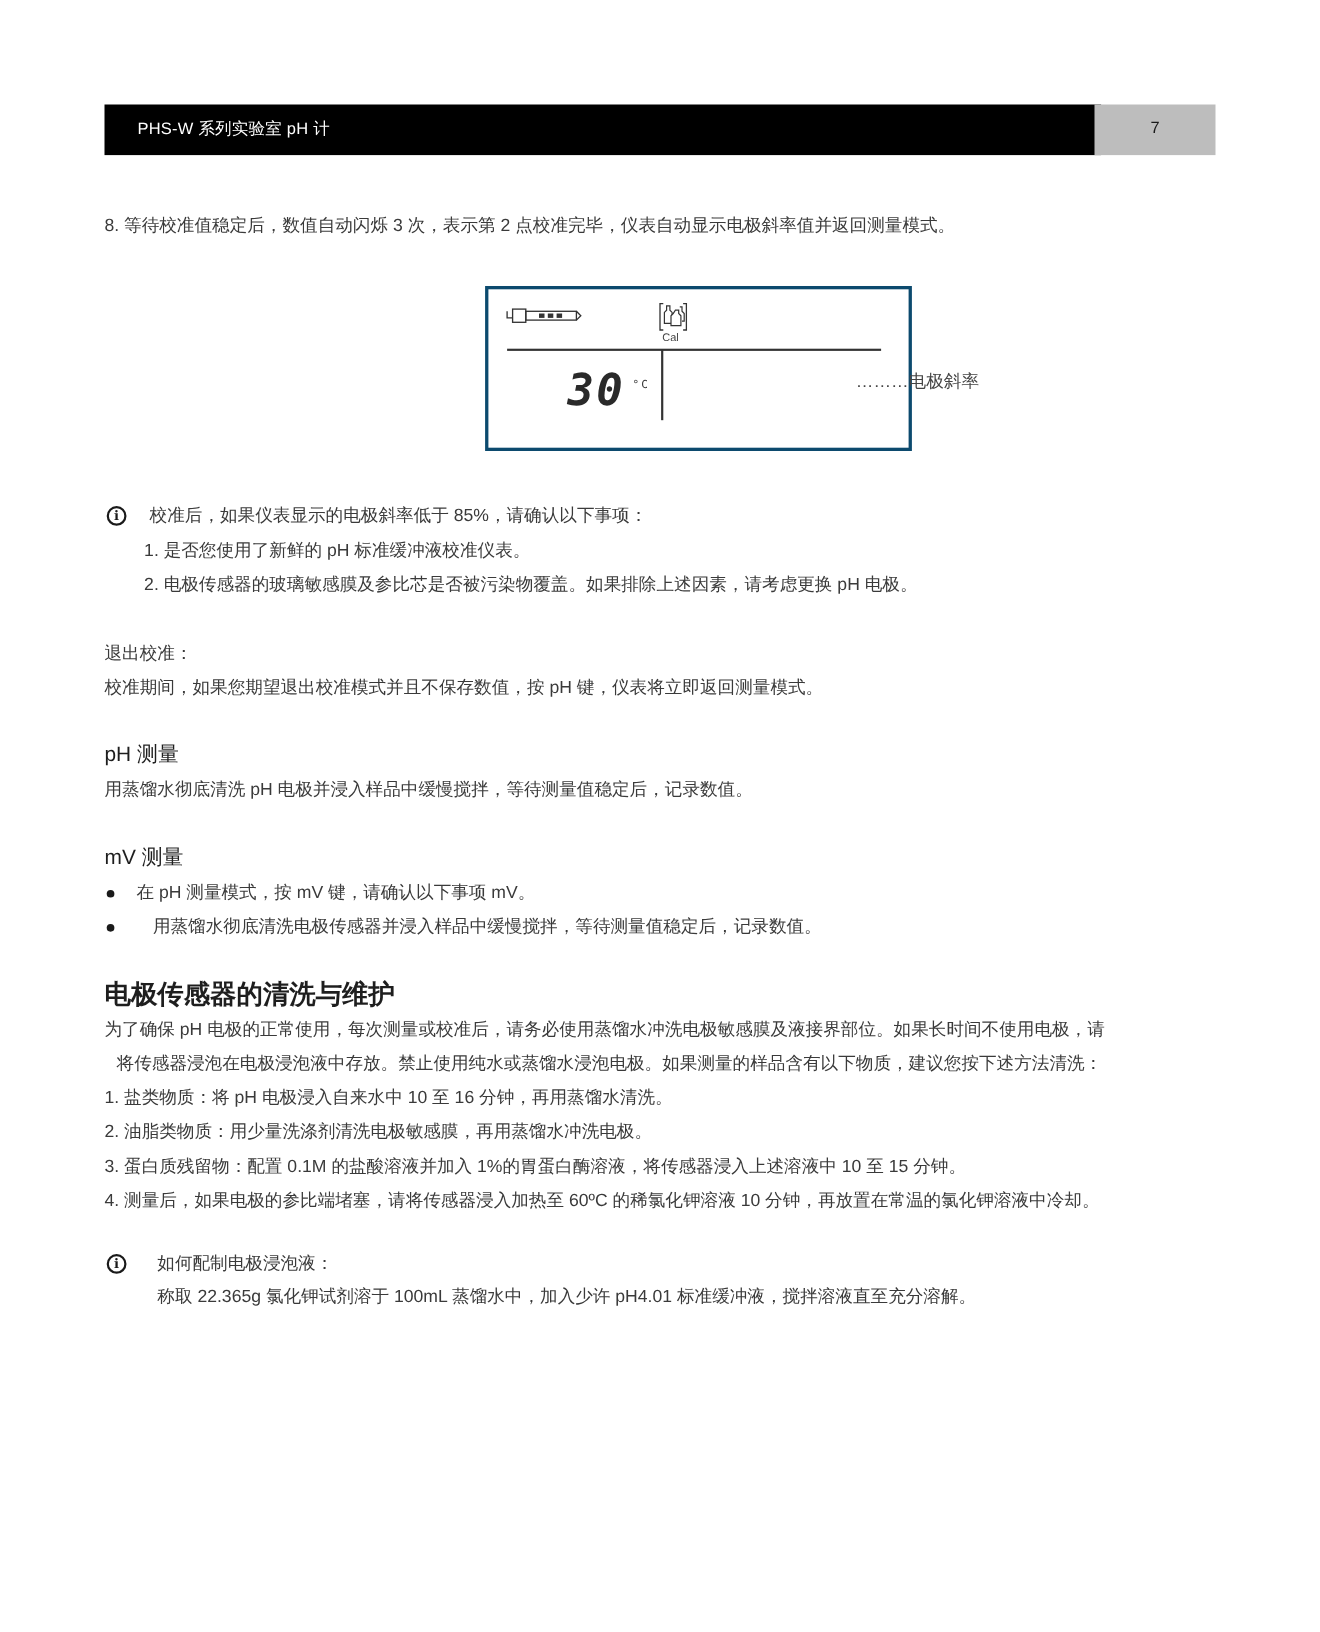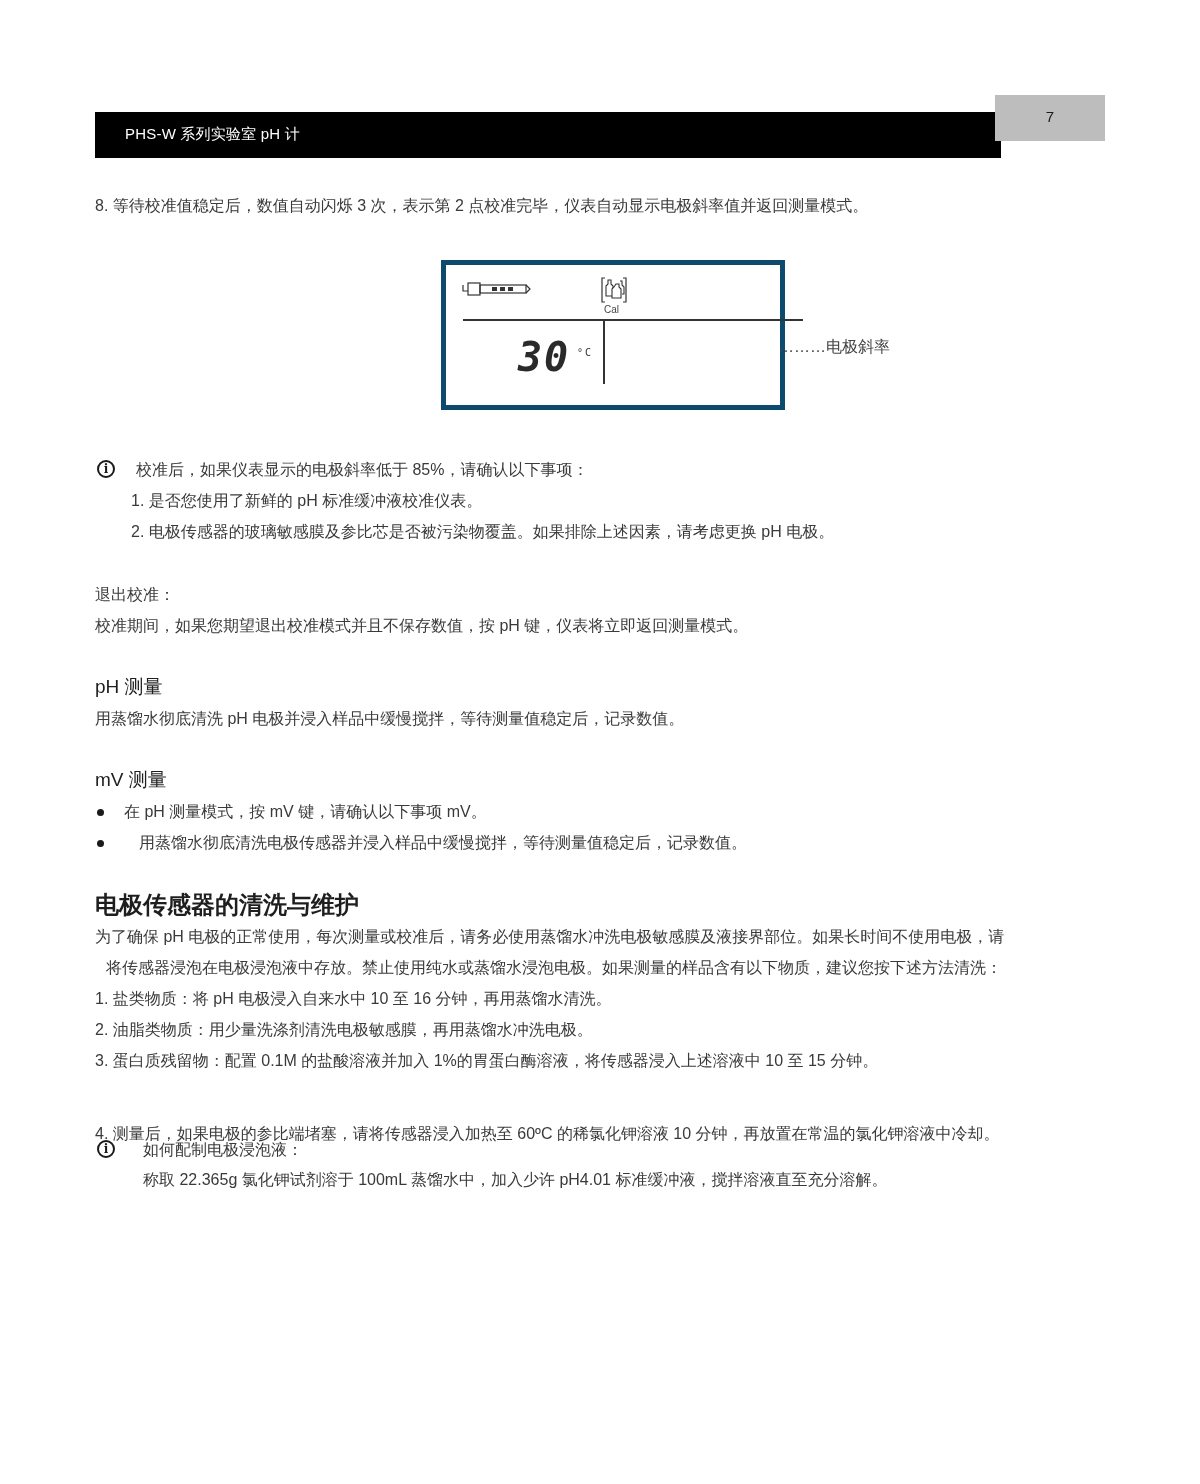--- a/index.html
+++ b/index.html
@@ -1,24 +1,24 @@
 <!DOCTYPE html>
 <html><head>
 <meta charset="utf-8">
 <style>
   html, body { margin:0; padding:0; background:#ffffff; }
   body { width:1200px; height:1484px; position:relative; font-family:"Liberation Sans", "DejaVu Sans", sans-serif; color:#333333; overflow:hidden; }
-  .header-bar { position:absolute; left:95px; top:112px; width:906px; height:46px; background:#000000; }
+  .header-bar { position:absolute; left:95px; top:95px; width:906px; height:46px; background:#000000; }
   .header-title { position:absolute; left:30px; top:13px; color:#ffffff; font-size:15px; letter-spacing:0.2px; }
   .page-num-box { position:absolute; left:995px; top:95px; width:110px; height:46px; background:#bdbdbd; }
   .page-num { position:absolute; left:0; width:110px; top:13px; text-align:center; color:#1a1a1a; font-size:15px; }
   .t { position:absolute; font-size:16px; line-height:20px; white-space:nowrap; color:#3a3a3a; }
   .h { position:absolute; font-size:19px; line-height:24px; white-space:nowrap; color:#1e1e1e; }
   .hb { font-weight:bold; font-size:24px; }
-  .lcd { position:absolute; left:441px; top:260px; width:344px; height:150px; border:5px solid #0c4a6e; box-sizing:border-box; }
+  .lcd { position:absolute; left:441px; top:260px; width:388px; height:150px; border:3px solid #0c4a6e; box-sizing:border-box; }
   .lcd-hline { position:absolute; left:17px; top:54px; width:340px; height:1.5px; background:#333; }
   .lcd-vline { position:absolute; left:157px; top:55px; width:1.5px; height:64px; background:#333; }
   .seg { position:absolute; font-family:"DejaVu Sans Mono", monospace; font-style:italic; color:#2a2a2a; letter-spacing:2px; }
   .temp-digits { left:72px; top:70px; font-size:40px; line-height:44px; transform:scaleY(1.0); font-weight:bold; }
   .deg-unit { left:131px; top:82px; font-size:10px; color:#333; }
   .slope-digits { left:232px; top:58px; font-size:58px; line-height:62px; letter-spacing:4px; }
   .cal-label { left:158px; top:39px; font-size:10px; color:#444; position:absolute; }
   .dots-label { position:absolute; left:778px; top:337px; font-size:16px; color:#444; white-space:nowrap; }
   .info-icon { position:absolute; width:18px; height:18px; border:2px solid #1a1a1a; border-radius:50%; box-sizing:border-box; font-family:"DejaVu Serif", serif; font-weight:bold; font-size:12px; line-height:14px; text-align:center; color:#1a1a1a; }
   .bullet { position:absolute; width:7px; height:7px; border-radius:50%; background:#1a1a1a; }
@@ -76,17 +76,17 @@
 <div class="t" style="left:124px; top:802px;">在 pH 测量模式，按 mV 键，请确认以下事项 mV。</div>
 <div class="bullet" style="left:97px; top:840px;"></div>
 <div class="t" style="left:124px; top:833px;margin-left:15px;">用蒸馏水彻底清洗电极传感器并浸入样品中缓慢搅拌，等待测量值稳定后，记录数值。</div>
 
 <div class="h hb" style="left:95px; top:893px;">电极传感器的清洗与维护</div>
 <div class="t" style="left:95px; top:927px;">为了确保 pH 电极的正常使用，每次测量或校准后，请务必使用蒸馏水冲洗电极敏感膜及液接界部位。如果长时间不使用电极，请</div>
 <div class="t" style="left:106px; top:958px;text-align:center;">将传感器浸泡在电极浸泡液中存放。禁止使用纯水或蒸馏水浸泡电极。如果测量的样品含有以下物质，建议您按下述方法清洗：</div>
 <div class="t" style="left:95px; top:989px;">1. 盐类物质：将 pH 电极浸入自来水中 10 至 16 分钟，再用蒸馏水清洗。</div>
 <div class="t" style="left:95px; top:1020px;">2. 油脂类物质：用少量洗涤剂清洗电极敏感膜，再用蒸馏水冲洗电极。</div>
 <div class="t" style="left:95px; top:1051px;">3. 蛋白质残留物：配置 0.1M 的盐酸溶液并加入 1%的胃蛋白酶溶液，将传感器浸入上述溶液中 10 至 15 分钟。</div>
-<div class="t" style="left:95px; top:1124px;">4. 测量后，如果电极的参比端堵塞，请将传感器浸入加热至 60ºC 的稀氯化钾溶液 10 分钟，再放置在常温的氯化钾溶液中冷却。</div>
+<div class="t" style="left:95px; top:1082px;">4. 测量后，如果电极的参比端堵塞，请将传感器浸入加热至 60ºC 的稀氯化钾溶液 10 分钟，再放置在常温的氯化钾溶液中冷却。</div>
 
 <div class="info-icon" style="left:97px; top:1140px;">i</div>
 <div class="t" style="left:143px; top:1140px;">如何配制电极浸泡液：</div>
 <div class="t" style="left:143px; top:1170px;">称取 22.365g 氯化钾试剂溶于 100mL 蒸馏水中，加入少许 pH4.01 标准缓冲液，搅拌溶液直至充分溶解。</div>
 
 </body></html>

